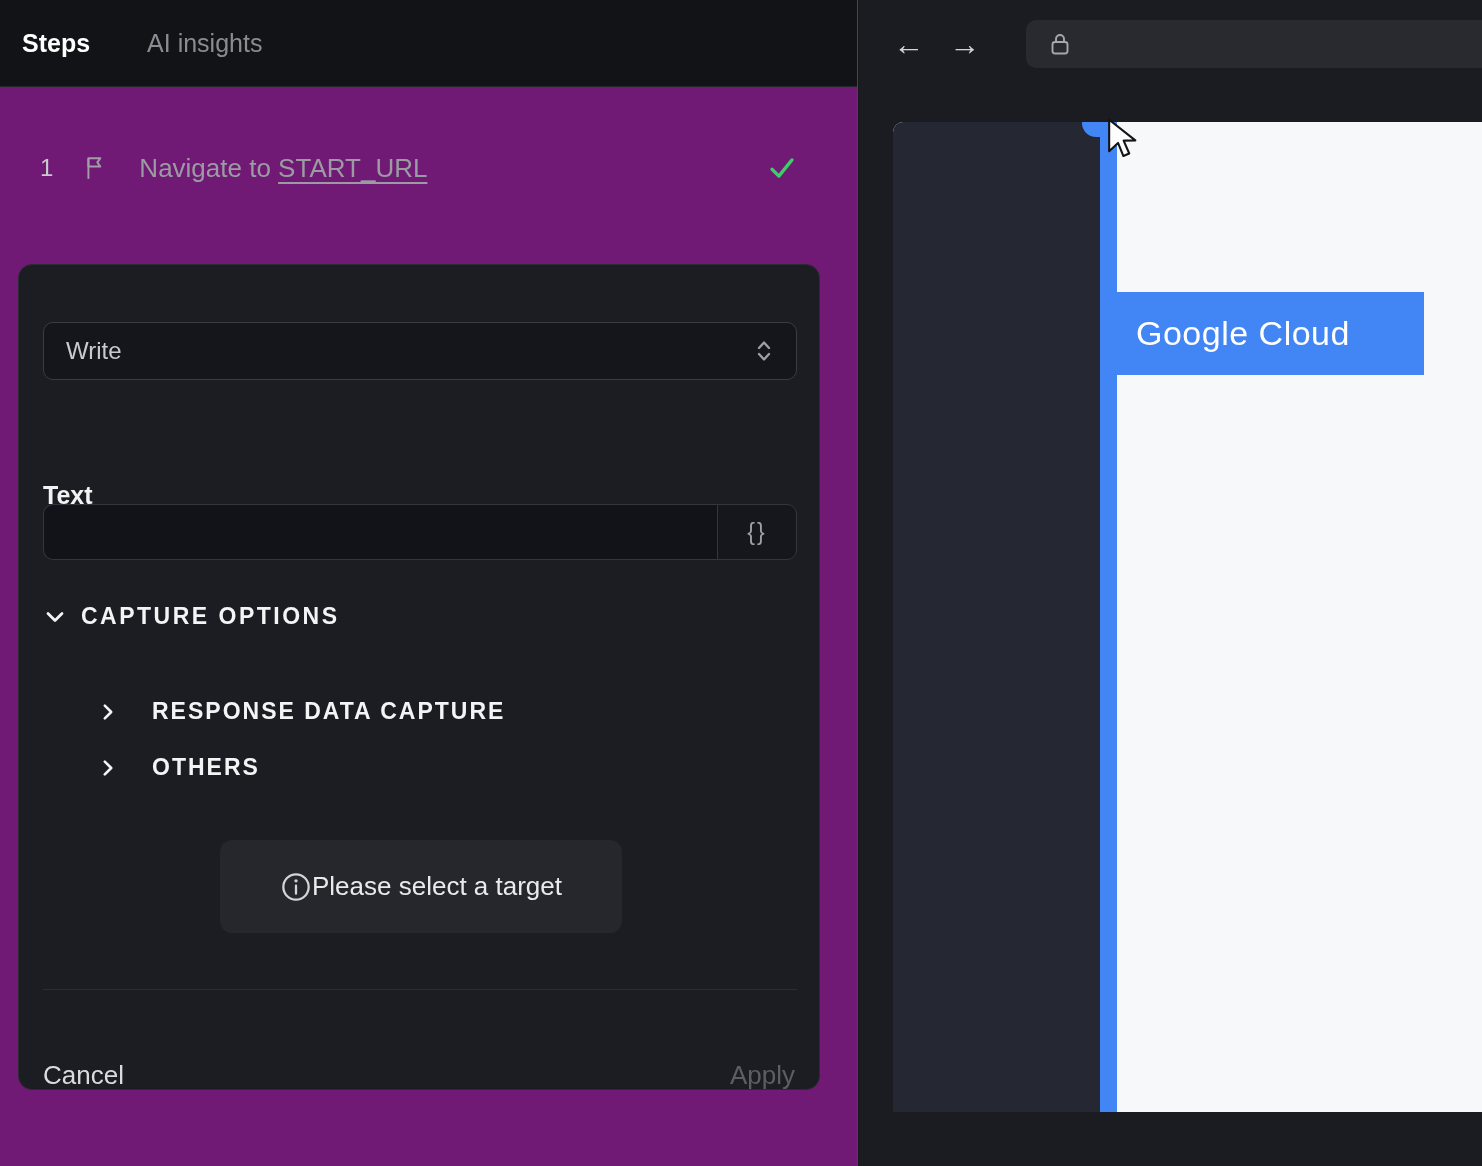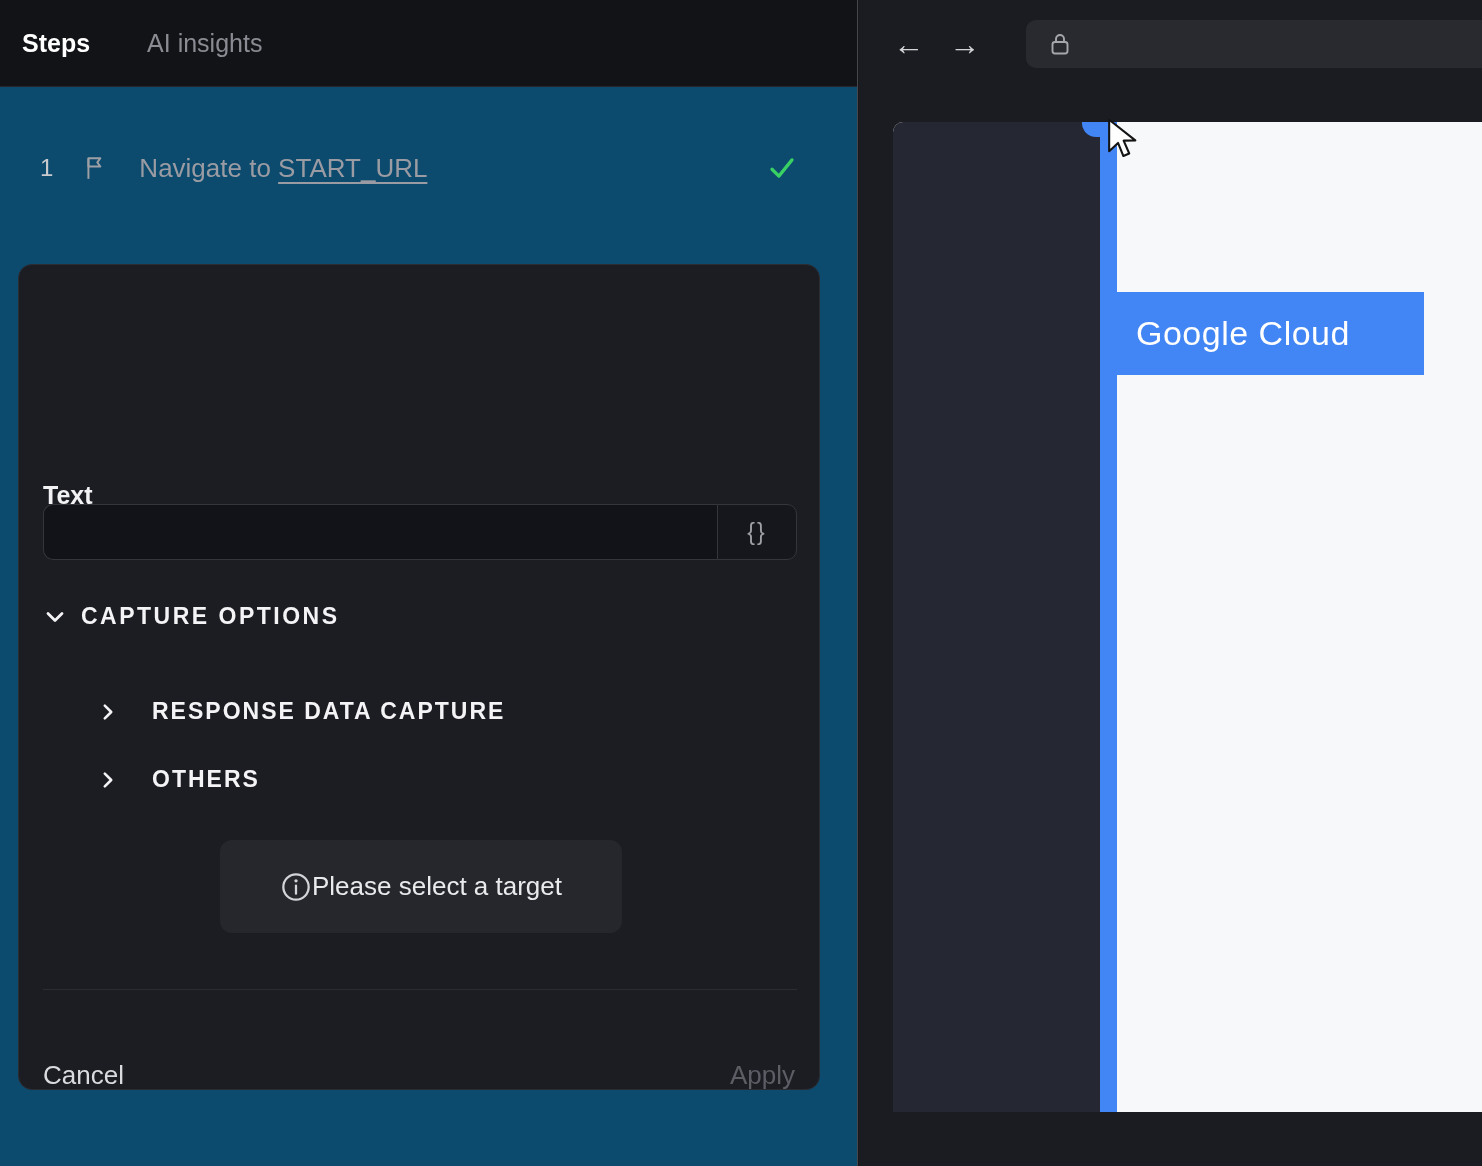--- a/index.html
+++ b/index.html
@@ -7,21 +7,21 @@
     width: 1482px; height: 1166px;
     background: #17181c;
     font-family: "Liberation Sans", sans-serif;
     overflow: hidden;
   }
   .app { position: relative; width: 1482px; height: 1166px; }
 
   
   .left {
     position: absolute; left: 0; top: 0; width: 858px; height: 1166px;
-    background: #0c4a6e; border-right: 1px solid #46474d;
+    background: #701a75; border-right: 1px solid #46474d;
   }
   .topbar {
     position: absolute; left: 0; top: 0; width: 100%; height: 87px;
     background: #121317; border-bottom: 1px solid #26272c;
     display: flex; align-items: center; gap: 46px; padding-left: 22px;
   }
   .tab { font-size: 25px; cursor: pointer; }
   .tab.active { color: #ffffff; font-weight: 700; }
   .tab.inactive { color: #8b8c93; font-weight: 400; margin-left: 11px; }
 
@@ -58,21 +58,21 @@
   .var-btn {
     width: 80px; background: #16171c; border: 1px solid #35363d;
     border-radius: 0 10px 10px 0; color: #9fa0a6; font-size: 23px;
     display: flex; align-items: center; justify-content: center; cursor: pointer;
     letter-spacing: 2px;
   }
   .adv-row { position: absolute; left: 24px; top: 338px; display: flex; align-items: center; gap: 14px; cursor: pointer; }
   .adv-label { color: #f4f4f6; font-size: 23px; font-weight: 700; letter-spacing: 2.5px; }
   .sec-row { position: absolute; left: 78px; display: flex; align-items: center; gap: 33px; cursor: pointer; }
   .sec-row.capture { top: 433px; }
-  .sec-row.others { top: 501px; align-items: center; }
+  .sec-row.others { top: 489px; align-items: center; }
   .sec-label { color: #f4f4f6; font-size: 23px; font-weight: 700; letter-spacing: 2px; }
   .notice {
     position: absolute; left: 201px; top: 575px; width: 402px; height: 93px;
     background: #26272d; border-radius: 12px;
     display: flex; align-items: center; justify-content: center; 
   }
   .notice-text { color: #e9eaec; font-size: 26px; }
   .divider { position: absolute; left: 24px; top: 724px; width: 754px; height: 1px; background: #2c2d33; }
   .footer {
     position: absolute; left: 0; top: 760px; width: 100%; height: 66px;
@@ -134,20 +134,29 @@
       <span class="step-title"><span>Navigate to </span><span class="step-link">START_URL</span></span>
       <span class="step-check">
         <svg width="30" height="30" viewBox="0 0 24 24" fill="none" stroke="#3ad164" stroke-width="2.6" stroke-linecap="round" stroke-linejoin="round">
           <polyline points="4 13 9.5 18.5 20 5.5"></polyline>
         </svg>
       </span>
     </div>
 
     <div class="card">
 
+      <div class="select">
+        <span class="select-value">Write</span>
+        <span>
+          <svg width="24" height="26" viewBox="0 0 24 26" fill="none" stroke="#9fa0a6" stroke-width="2.3" stroke-linecap="round" stroke-linejoin="round">
+            <polyline points="7 10 12 4.5 17 10"></polyline>
+            <polyline points="7 16 12 21.5 17 16"></polyline>
+          </svg>
+        </span>
+      </div>
 
       <div class="text-label">Text</div>
 
       <div class="input-group">
         <input class="text-input" type="text" value="" style="">
         <div class="var-btn">{}</div>
       </div>
 
       <div class="adv-row">
         <span>

